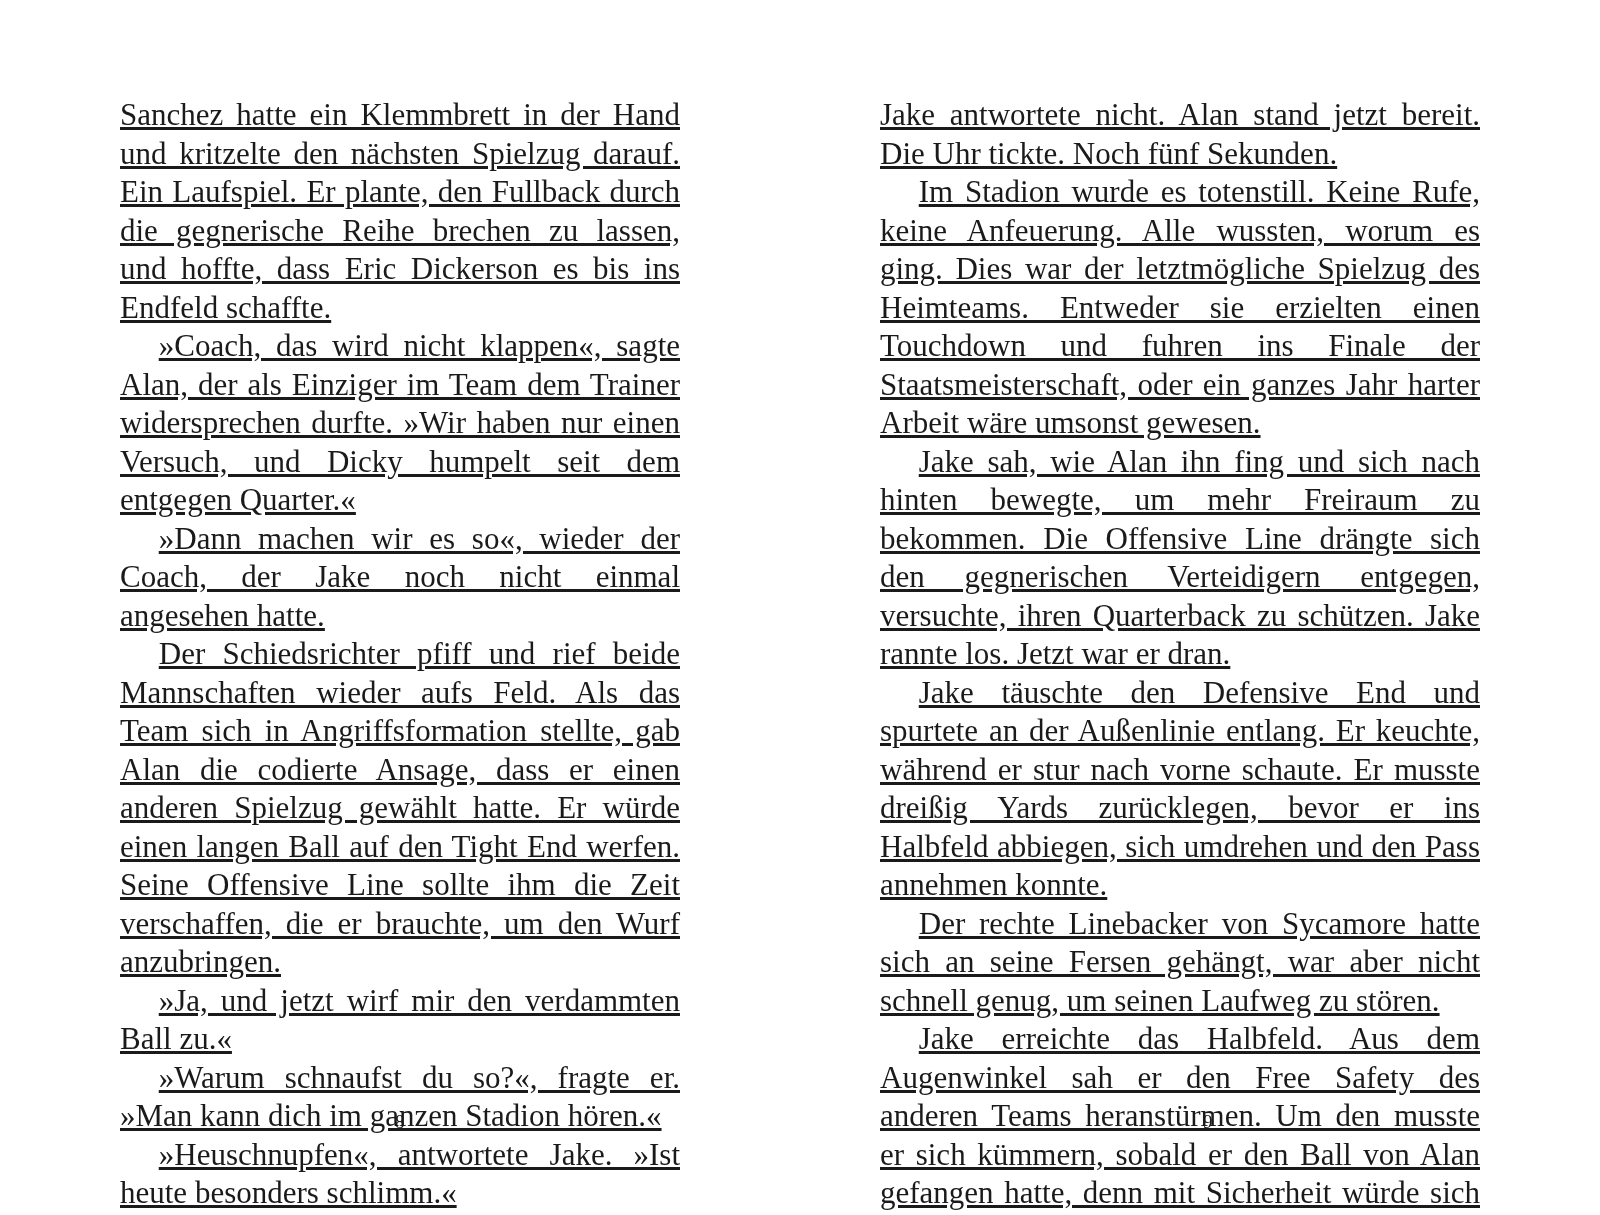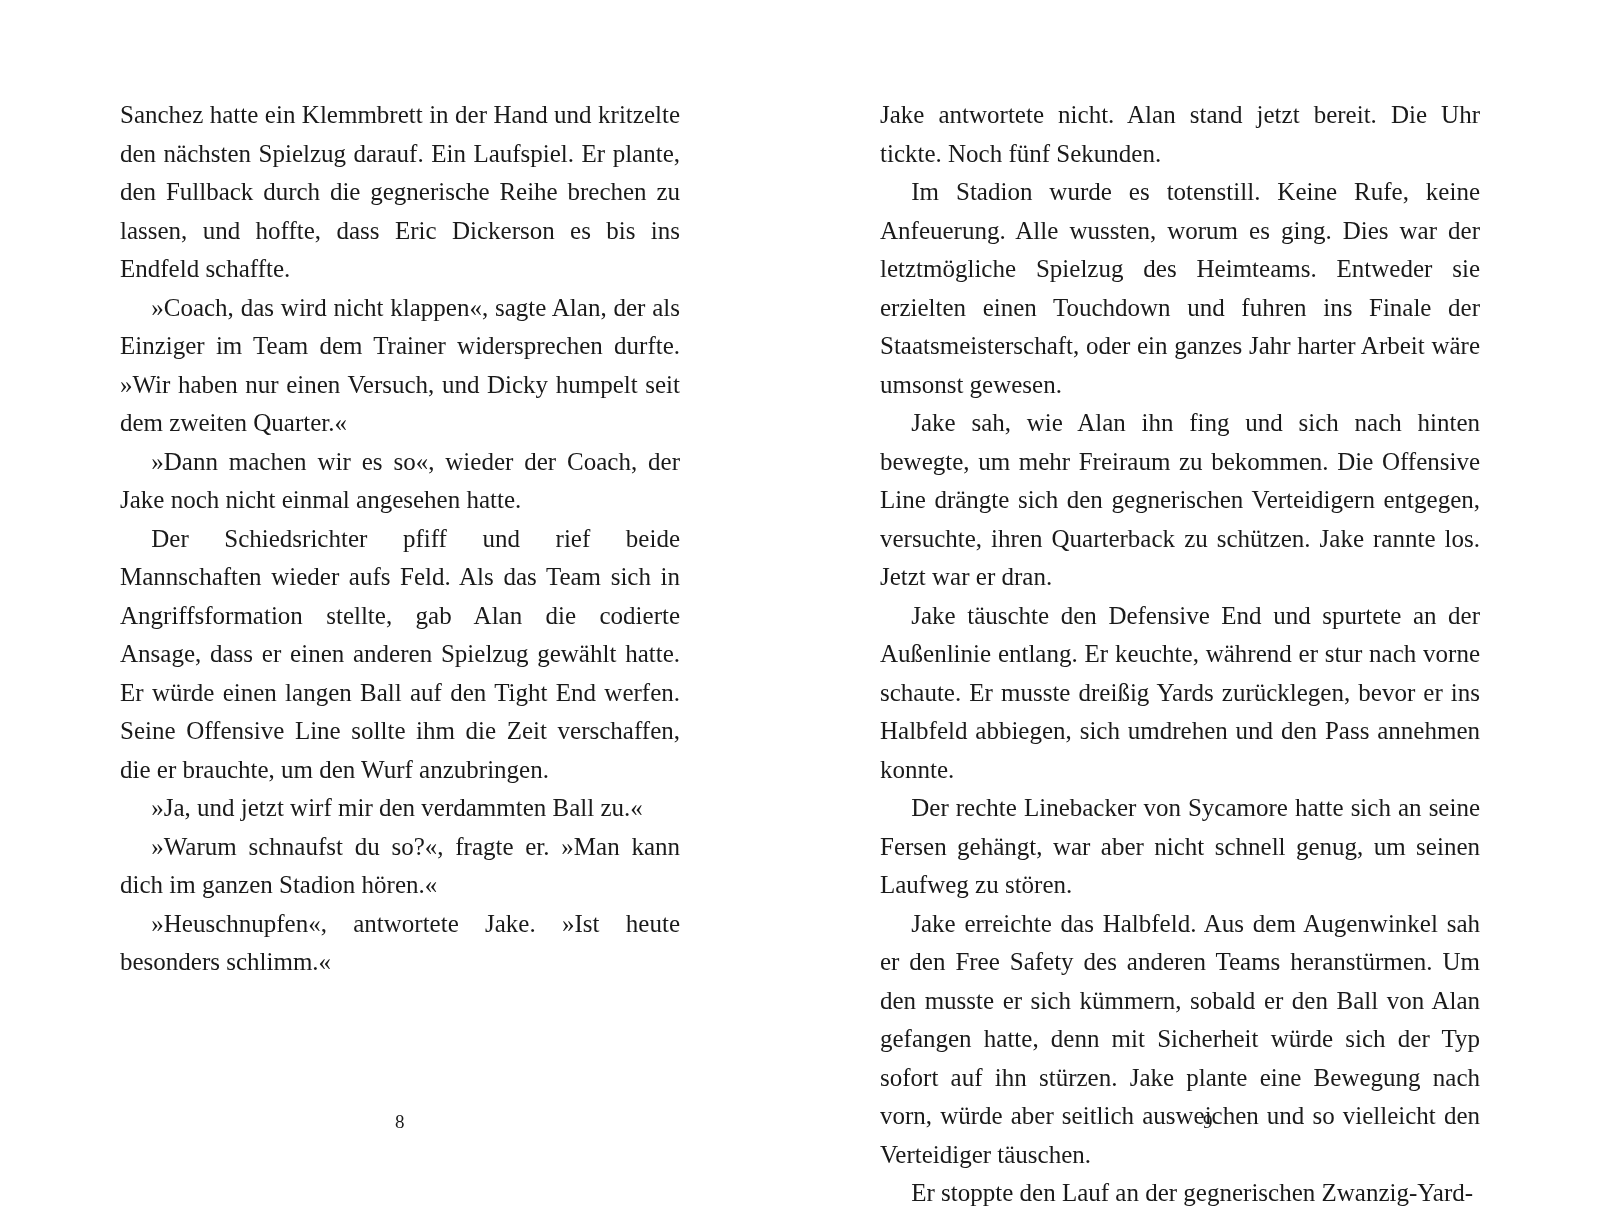--- a/index.html
+++ b/index.html
@@ -30,26 +30,27 @@
     padding: 96px 120px 0 120px;
   }
   .page-right {
     padding: 96px 120px 0 80px;
   }
   .text-column {
     width: 100%;
   }
   .para {
     margin: 0;
-    font-size: 25px;
+    font-size: 31px;
     line-height: 38.5px;
     text-align: justify;
     text-justify: inter-word;
     hyphens: manual;
     text-indent: 0;
+    text-decoration: underline;
   }
   .para + .para {
     text-indent: 1.25em;
   }
   .page-number {
     position: absolute;
     bottom: 82px;
     left: 0;
     width: 100%;
     text-align: center;
@@ -65,21 +66,21 @@
   }
 </style>
 </head>
 <body>
 
 <div class="book-spread">
 
   <div class="page page-left">
     <div class="text-column">
       <p class="para">Sanchez hatte ein Klemmbrett in der Hand und kritzelte den nächsten Spielzug darauf. Ein Laufspiel. Er plante, den Fullback durch die gegnerische Reihe brechen zu lassen, und hoffte, dass Eric Dickerson es bis ins Endfeld schaffte.</p>
-      <p class="para">»Coach, das wird nicht klappen«, sagte Alan, der als Einziger im Team dem Trainer widersprechen durfte. »Wir haben nur einen Versuch, und Dicky humpelt seit dem zweiten Quarter.«</p>
+      <p class="para">»Coach, das wird nicht klappen«, sagte Alan, der als Einziger im Team dem Trainer widersprechen durfte. »Wir haben nur einen Versuch, und Dicky humpelt seit dem entgegen Quarter.«</p>
       <p class="para">»Dann machen wir es so«, wieder der Coach, der Jake noch nicht einmal angesehen hatte.</p>
       <p class="para">Der Schiedsrichter pfiff und rief beide Mannschaften wieder aufs Feld. Als das Team sich in Angriffsformation stellte, gab Alan die codierte Ansage, dass er einen anderen Spielzug gewählt hatte. Er würde einen langen Ball auf den Tight End werfen. Seine Offensive Line sollte ihm die Zeit verschaffen, die er brauchte, um den Wurf anzubringen.</p>
       <p class="para">»Ja, und jetzt wirf mir den verdammten Ball zu.«</p>
       <p class="para">»Warum schnaufst du so?«, fragte er. »Man kann dich im ganzen Stadion hören.«</p>
       <p class="para">»Heuschnupfen«, antwortete Jake. »Ist heute besonders schlimm.«</p>
 
     </div>
     <div class="page-number">8</div>
   </div>
 

